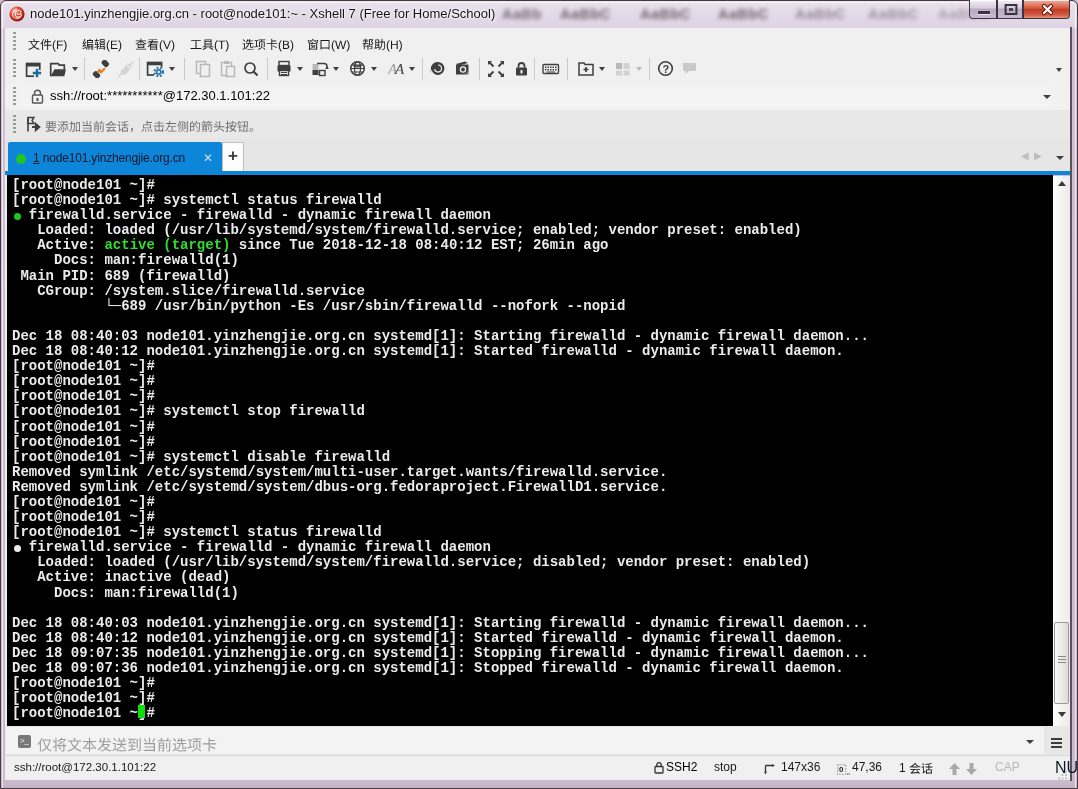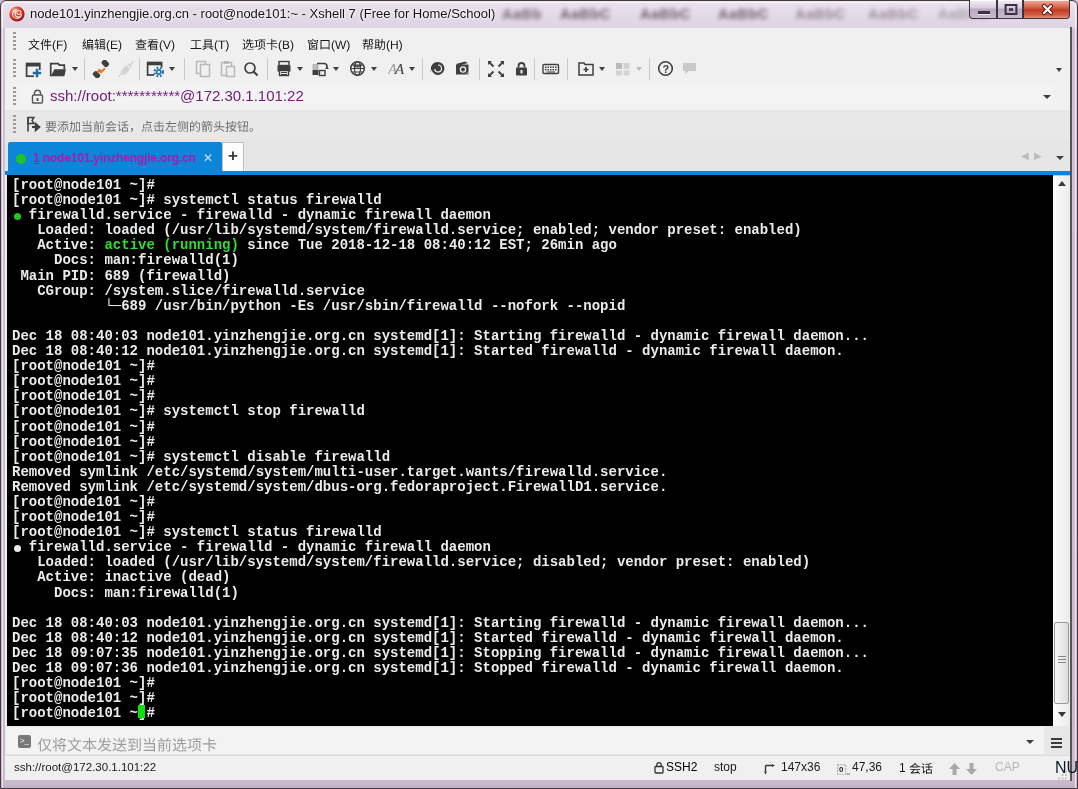--- a/index.html
+++ b/index.html
@@ -237,51 +237,51 @@
   </svg>
 <div class="ab" style="left:1056px;top:68px;width:0;height:0;border-left:3.5px solid transparent;border-right:3.5px solid transparent;border-top:4px solid #404040"></div>
 <div id="addrbar" class="ab bar"></div>
 <div class="ab" style="left:21px;top:85px;width:1030px;height:23px;background:#f3f3f3"></div>
 <div class="ab grip" style="left:13px;top:87px;height:19px"></div>
 <svg class="ab" style="left:31px;top:89px" width="13" height="15" viewBox="0 0 13 15">
     <rect x="1.5" y="6" width="10" height="8" rx="1" fill="none" stroke="#555" stroke-width="1.4"></rect>
     <path d="M3.5 6V4.2a3 3 0 0 1 6 0V6" fill="none" stroke="#555" stroke-width="1.4"></path>
     <rect x="5.5" y="9" width="2" height="3" fill="#555"></rect>
   </svg>
-<div class="ab" style="left:50px;top:83px;height:27px;line-height:26px;font-size:15px;color:#701a75">ssh://root:***********@172.30.1.101:22</div>
+<div class="ab" style="left:50px;top:83px;height:27px;line-height:26px;font-size:13px;color:#000000">ssh://root:***********@172.30.1.101:22</div>
 <div class="ab" style="left:1043px;top:95px;width:0;height:0;border-left:4px solid transparent;border-right:4px solid transparent;border-top:4.5px solid #404040"></div>
 <div id="infobar" class="ab bar"></div>
 <div class="ab grip" style="left:13px;top:115px;height:19px"></div>
 <svg class="ab" style="left:26px;top:116px" width="17" height="17" viewBox="0 0 17 17">
     <path d="M2 1.5h6l-2 3 2 3H2z" fill="none" stroke="#3f3f3f" stroke-width="1.4"></path>
     <path d="M2 1.5v14" stroke="#3f3f3f" stroke-width="1.6"></path>
     <path d="M6 11h6M9.8 8l3.5 3-3.5 3z" stroke="#3f3f3f" stroke-width="2" fill="#3f3f3f"></path>
   </svg>
 <div class="ab" style="left:45px;top:117px">
     <svg width="216.0" height="17.5" viewBox="0 0 216.0 17.5" style="display:block">
       <path d="M8.1 11.1C7.7 11.8 7.1 12.4 6.4 12.8C5.5 12.6 4.6 12.4 3.7 12.2C4.0 11.9 4.3 11.5 4.5 11.1ZM1.4 6.2V9.3H4.6C4.5 9.6 4.3 10.0 4.0 10.3H0.6V11.1H3.5C3.1 11.7 2.6 12.3 2.2 12.7C3.3 12.9 4.2 13.1 5.2 13.3C4.0 13.7 2.5 14.0 0.7 14.1C0.9 14.3 1.0 14.6 1.1 14.9C3.3 14.7 5.1 14.3 6.5 13.7C8.0 14.1 9.3 14.5 10.3 14.9L11.1 14.2C10.1 13.8 8.9 13.4 7.5 13.1C8.2 12.6 8.7 11.9 9.1 11.1H11.4V10.3H5.1C5.3 10.0 5.4 9.7 5.6 9.4L5.0 9.3H10.7V6.2H7.8V5.2H11.2V4.4H0.8V5.2H4.1V6.2ZM5.0 5.2H6.9V6.2H5.0ZM2.3 6.9H4.1V8.6H2.3ZM5.0 6.9H6.9V8.6H5.0ZM7.8 6.9H9.8V8.6H7.8Z M16.9 10.5C16.6 11.4 16.1 12.4 15.4 13.0L16.0 13.5C16.8 12.8 17.3 11.7 17.6 10.7ZM19.7 10.9C20.1 11.7 20.4 12.7 20.5 13.4L21.2 13.2C21.1 12.5 20.8 11.4 20.4 10.6ZM21.2 10.5C21.9 11.5 22.6 12.7 22.9 13.5L23.6 13.2C23.3 12.3 22.6 11.1 21.9 10.2ZM18.4 9.2V13.9C18.4 14.0 18.3 14.1 18.2 14.1C18.0 14.1 17.5 14.1 16.9 14.1C17.0 14.3 17.1 14.6 17.2 14.9C18.0 14.9 18.5 14.9 18.8 14.7C19.1 14.6 19.2 14.4 19.2 13.9V9.2ZM13.0 4.6C13.7 4.9 14.6 5.5 15.0 5.9L15.5 5.2C15.1 4.8 14.2 4.3 13.5 3.9ZM12.5 7.8C13.2 8.2 14.0 8.7 14.5 9.1L15.0 8.3C14.5 7.9 13.7 7.5 12.9 7.2ZM12.7 14.2 13.5 14.7C14.1 13.7 14.7 12.3 15.1 11.1L14.4 10.5C13.9 11.8 13.2 13.3 12.7 14.2ZM15.9 4.5V5.4H18.6C18.4 5.9 18.3 6.5 18.0 7.0H15.4V7.8H17.6C17.0 8.8 16.2 9.6 15.0 10.2C15.2 10.4 15.5 10.7 15.6 10.9C17.0 10.2 17.9 9.1 18.6 7.8H20.1C20.8 9.0 21.9 10.1 23.1 10.7C23.2 10.5 23.5 10.2 23.7 10.0C22.7 9.6 21.7 8.7 21.0 7.8H23.4V7.0H19.0C19.2 6.5 19.4 5.9 19.5 5.4H23.0V4.5Z M30.9 5.3V14.7H31.7V13.8H34.1V14.6H35.0V5.3ZM31.7 12.9V6.2H34.1V12.9ZM26.3 4.0 26.3 6.1H24.6V7.0H26.3C26.2 10.0 25.8 12.7 24.3 14.3C24.6 14.4 24.9 14.7 25.0 14.9C26.7 13.1 27.1 10.2 27.2 7.0H29.0C28.9 11.6 28.8 13.3 28.5 13.6C28.4 13.8 28.3 13.8 28.1 13.8C27.9 13.8 27.4 13.8 26.8 13.8C27.0 14.0 27.1 14.4 27.1 14.7C27.6 14.7 28.2 14.7 28.5 14.7C28.9 14.6 29.1 14.5 29.3 14.2C29.7 13.7 29.8 11.9 29.9 6.6C29.9 6.4 29.9 6.1 29.9 6.1H27.2L27.2 4.0Z M37.5 4.7C38.1 5.5 38.7 6.7 39.0 7.5L39.9 7.1C39.6 6.3 38.9 5.2 38.3 4.4ZM45.6 4.3C45.3 5.2 44.6 6.5 44.1 7.3L44.9 7.6C45.4 6.8 46.1 5.6 46.6 4.6ZM37.4 13.5V14.4H45.5V14.9H46.4V8.1H42.5V3.8H41.5V8.1H37.6V9.0H45.5V10.7H38.0V11.6H45.5V13.5Z M55.2 7.8V12.7H56.1V7.8ZM57.7 7.4V13.8C57.7 13.9 57.6 14.0 57.4 14.0C57.2 14.0 56.6 14.0 55.8 14.0C56.0 14.2 56.1 14.6 56.2 14.8C57.1 14.8 57.7 14.8 58.1 14.7C58.4 14.5 58.6 14.3 58.6 13.8V7.4ZM56.7 3.8C56.4 4.4 56.0 5.2 55.5 5.7H51.9L52.5 5.5C52.3 5.0 51.8 4.3 51.3 3.8L50.5 4.1C50.9 4.6 51.4 5.3 51.6 5.7H48.6V6.6H59.4V5.7H56.6C56.9 5.2 57.3 4.6 57.6 4.1ZM52.9 10.3V11.5H50.2V10.3ZM52.9 9.6H50.2V8.4H52.9ZM49.4 7.6V14.8H50.2V12.2H52.9V13.8C52.9 14.0 52.9 14.0 52.7 14.0C52.5 14.1 52.0 14.1 51.4 14.0C51.5 14.3 51.6 14.6 51.7 14.8C52.5 14.8 53.0 14.8 53.4 14.7C53.7 14.5 53.8 14.3 53.8 13.8V7.6Z M61.9 14.6C62.3 14.4 63.0 14.4 69.4 13.9C69.6 14.2 69.9 14.6 70.1 14.9L70.9 14.4C70.3 13.5 69.2 12.2 68.1 11.2L67.4 11.6C67.8 12.1 68.3 12.6 68.7 13.1L63.3 13.5C64.1 12.7 65.0 11.7 65.7 10.8H71.0V9.9H61.1V10.8H64.5C63.7 11.8 62.8 12.8 62.5 13.1C62.1 13.4 61.8 13.6 61.6 13.7C61.7 13.9 61.8 14.4 61.9 14.6ZM66.0 3.8C65.0 5.4 62.9 7.0 60.5 8.0C60.7 8.1 61.0 8.5 61.2 8.7C61.9 8.4 62.5 8.1 63.2 7.7V8.4H68.9V7.6H63.3C64.4 6.9 65.3 6.1 66.0 5.3C66.8 6.0 67.8 6.9 68.9 7.6C69.5 8.0 70.2 8.3 70.9 8.6C71.1 8.4 71.4 8.0 71.6 7.8C69.6 7.1 67.7 5.8 66.6 4.7L66.9 4.2Z M73.2 4.7C73.8 5.2 74.6 6.0 74.9 6.5L75.5 5.9C75.2 5.4 74.4 4.7 73.8 4.2ZM77.0 10.4V14.9H77.9V14.4H81.9V14.8H82.8V10.4H80.3V8.4H83.5V7.5H80.3V5.2C81.3 5.1 82.2 4.9 82.9 4.6L82.2 3.9C80.9 4.4 78.4 4.7 76.4 5.0C76.5 5.2 76.6 5.5 76.6 5.7C77.5 5.6 78.5 5.5 79.4 5.4V7.5H76.4V8.4H79.4V10.4ZM77.9 13.6V11.2H81.9V13.6ZM72.5 7.6V8.5H74.2V12.7C74.2 13.2 73.8 13.7 73.5 13.8C73.7 14.0 74.0 14.4 74.1 14.5C74.3 14.3 74.6 14.0 76.6 12.4C76.5 12.3 76.4 11.9 76.3 11.7L75.0 12.6V7.6Z M85.9 15.2C87.1 14.8 88.0 13.8 88.0 12.5C88.0 11.6 87.6 11.1 86.9 11.1C86.4 11.1 86.0 11.4 86.0 12.0C86.0 12.5 86.4 12.8 86.9 12.8L87.1 12.8C87.1 13.6 86.5 14.2 85.6 14.6Z M98.8 8.3H105.1V10.5H98.8ZM100.1 12.4C100.2 13.2 100.3 14.2 100.3 14.8L101.2 14.7C101.2 14.1 101.1 13.1 100.9 12.3ZM102.6 12.4C102.9 13.1 103.3 14.1 103.4 14.7L104.3 14.5C104.1 13.9 103.8 12.9 103.4 12.2ZM105.0 12.3C105.6 13.1 106.3 14.1 106.6 14.8L107.4 14.4C107.1 13.8 106.4 12.7 105.8 12.0ZM98.1 12.1C97.8 12.9 97.1 13.9 96.5 14.5L97.3 14.9C98.0 14.2 98.6 13.2 99.0 12.3ZM98.0 7.5V11.3H106.0V7.5H102.4V6.0H106.9V5.1H102.4V3.8H101.5V7.5Z M109.8 10.3V14.2H117.3V14.9H118.2V10.3H117.3V13.3H114.5V9.4H119.2V8.5H114.5V6.6H118.4V5.7H114.5V3.9H113.6V5.7H109.7V6.6H113.6V8.5H108.8V9.4H113.6V13.3H110.7V10.3Z M124.4 3.8C124.3 4.5 124.2 5.3 124.0 6.0H120.8V6.9H123.8C123.2 9.4 122.1 11.8 120.3 13.5C120.5 13.6 120.8 14.0 120.9 14.2C122.4 12.9 123.3 11.1 124.0 9.2V10.0H126.7V13.7H122.8V14.5H131.4V13.7H127.6V10.0H130.8V9.2H124.1C124.3 8.4 124.6 7.7 124.8 6.9H131.2V6.0H125.0C125.1 5.3 125.3 4.6 125.4 4.0Z M137.7 12.7C138.3 13.4 139.0 14.2 139.3 14.8L139.9 14.3C139.6 13.8 138.9 13.0 138.3 12.4ZM135.5 4.6V12.1H136.2V5.3H138.8V12.1H139.6V4.6ZM142.3 3.9V13.8C142.3 14.0 142.2 14.1 142.1 14.1C141.9 14.1 141.4 14.1 140.8 14.1C141.0 14.3 141.1 14.6 141.1 14.8C141.9 14.8 142.4 14.8 142.7 14.7C143.0 14.6 143.1 14.3 143.1 13.8V3.9ZM140.5 5.0V12.2H141.3V5.0ZM137.2 6.1V10.2C137.2 11.6 137.0 13.2 135.1 14.4C135.3 14.5 135.5 14.7 135.6 14.9C137.6 13.7 137.9 11.8 137.9 10.2V6.1ZM134.4 3.9C134.0 5.7 133.2 7.5 132.3 8.8C132.5 9.0 132.7 9.4 132.8 9.6C133.1 9.2 133.4 8.7 133.7 8.1V14.8H134.4V6.4C134.7 5.6 135.0 4.8 135.2 4.0Z M150.6 8.8C151.3 9.7 152.1 10.9 152.5 11.7L153.2 11.2C152.8 10.5 152.0 9.3 151.3 8.4ZM146.9 3.8C146.8 4.4 146.6 5.2 146.4 5.8H145.0V14.6H145.9V13.6H149.2V5.8H147.2C147.4 5.3 147.6 4.6 147.9 4.0ZM145.9 6.6H148.4V9.1H145.9ZM145.9 12.8V9.9H148.4V12.8ZM151.2 3.8C150.8 5.4 150.1 7.1 149.3 8.2C149.5 8.3 149.9 8.5 150.1 8.7C150.5 8.1 150.9 7.4 151.2 6.6H154.3C154.1 11.4 153.9 13.2 153.6 13.6C153.4 13.8 153.3 13.8 153.0 13.8C152.8 13.8 152.0 13.8 151.2 13.8C151.4 14.0 151.5 14.4 151.5 14.6C152.2 14.7 152.9 14.7 153.3 14.7C153.8 14.6 154.0 14.5 154.3 14.1C154.8 13.6 155.0 11.7 155.1 6.2C155.1 6.1 155.1 5.7 155.1 5.7H151.5C151.7 5.2 151.9 4.6 152.0 4.0Z M163.2 9.4V13.1H164.0V9.4ZM165.7 9.0V13.8C165.7 13.9 165.6 14.0 165.4 14.0C165.3 14.0 164.6 14.0 163.9 14.0C164.0 14.2 164.2 14.6 164.3 14.8C165.1 14.8 165.7 14.8 166.1 14.7C166.5 14.5 166.6 14.3 166.6 13.8V9.0ZM164.1 6.5C163.9 6.8 163.6 7.3 163.3 7.6H160.5C160.3 7.3 159.9 6.8 159.6 6.5L158.8 6.8C159.0 7.0 159.3 7.4 159.5 7.6H156.6V8.4H167.4V7.6H164.3C164.6 7.4 164.8 7.1 165.0 6.8ZM160.9 9.8V10.7H158.4V9.8ZM157.5 9.1V14.8H158.4V12.9H160.9V13.8C160.9 14.0 160.9 14.0 160.7 14.0C160.6 14.0 160.2 14.0 159.6 14.0C159.8 14.2 159.9 14.6 159.9 14.8C160.6 14.8 161.1 14.8 161.4 14.7C161.7 14.5 161.8 14.3 161.8 13.8V9.1ZM158.4 11.3H160.9V12.3H158.4ZM158.5 3.7C158.1 4.7 157.4 5.7 156.6 6.3C156.8 6.4 157.2 6.7 157.3 6.8C157.7 6.5 158.1 6.0 158.5 5.5H159.3C159.5 5.9 159.7 6.3 159.8 6.6L160.6 6.3C160.5 6.1 160.4 5.8 160.2 5.5H161.9V4.7H159.0C159.1 4.4 159.2 4.2 159.3 4.0ZM163.1 3.7C162.8 4.7 162.2 5.6 161.5 6.2C161.7 6.3 162.1 6.5 162.3 6.7C162.6 6.4 162.9 5.9 163.2 5.5H164.3C164.6 5.9 164.9 6.4 165.0 6.7L165.8 6.3C165.7 6.1 165.5 5.8 165.3 5.5H167.3V4.7H163.7C163.8 4.4 163.9 4.2 164.0 3.9Z M174.4 11.9C176.1 12.7 177.7 13.8 178.7 14.7L179.3 14.0C178.3 13.1 176.6 12.1 174.9 11.3ZM170.3 5.0C171.3 5.4 172.5 6.0 173.0 6.5L173.6 5.8C173.0 5.3 171.8 4.7 170.8 4.4ZM169.2 7.2C170.2 7.6 171.4 8.3 171.9 8.7L172.5 8.0C171.9 7.5 170.7 6.9 169.8 6.6ZM168.7 9.3V10.2H173.8C173.1 12.0 171.8 13.3 168.7 14.1C168.9 14.3 169.1 14.6 169.2 14.8C172.6 14.0 174.1 12.4 174.8 10.2H179.4V9.3H175.0C175.3 7.8 175.3 6.0 175.3 4.0H174.3C174.3 6.0 174.4 7.8 174.0 9.3Z M189.3 9.4C189.1 10.5 188.7 11.4 188.1 12.1C187.5 11.8 186.8 11.4 186.2 11.1C186.5 10.6 186.7 10.0 187.0 9.4ZM185.0 11.4C185.8 11.8 186.6 12.3 187.5 12.7C186.7 13.4 185.6 13.8 184.3 14.1C184.5 14.3 184.7 14.7 184.7 14.9C186.2 14.5 187.4 14.0 188.3 13.2C189.3 13.8 190.2 14.4 190.8 14.9L191.4 14.2C190.8 13.7 189.9 13.1 188.9 12.6C189.5 11.7 190.0 10.7 190.2 9.4H191.5V8.6H187.3C187.6 8.0 187.8 7.4 188.0 6.8L187.0 6.7C186.9 7.2 186.6 7.9 186.4 8.6H184.3V9.4H186.0C185.7 10.1 185.3 10.8 185.0 11.4ZM184.6 5.4V7.7H185.4V6.2H190.5V7.7H191.3V5.4H188.5C188.4 4.9 188.2 4.3 188.0 3.8L187.1 3.9C187.3 4.4 187.4 4.9 187.6 5.4ZM182.1 3.8V6.3H180.5V7.1H182.1V10.1L180.4 10.6L180.6 11.5L182.1 11.0V13.8C182.1 14.0 182.1 14.1 181.9 14.1C181.7 14.1 181.2 14.1 180.7 14.1C180.8 14.3 180.9 14.7 181.0 14.9C181.8 14.9 182.3 14.9 182.6 14.7C182.9 14.6 183.0 14.3 183.0 13.8V10.7L184.5 10.2L184.4 9.4L183.0 9.8V7.1H184.3V6.3H183.0V3.8Z M202.1 5.3C202.0 6.3 201.9 7.5 201.8 8.6H199.8C199.9 7.5 200.0 6.3 200.1 5.3ZM196.3 13.7V14.5H203.5V13.7H202.3C202.5 11.2 202.8 7.3 203.0 4.5H202.5L197.1 4.4V5.3H199.2C199.1 6.3 199.0 7.5 198.9 8.6H197.2V9.5H198.8C198.6 11.0 198.4 12.5 198.2 13.7ZM201.8 9.5C201.6 11.0 201.5 12.5 201.3 13.7H199.1C199.3 12.5 199.5 11.0 199.7 9.5ZM193.9 3.8C193.6 5.1 193.0 6.2 192.3 7.0C192.5 7.2 192.7 7.7 192.8 7.8C193.2 7.4 193.6 6.7 193.9 6.1H196.8V5.2H194.3C194.5 4.8 194.6 4.5 194.7 4.1ZM192.6 9.8V10.6H194.4V13.0C194.4 13.6 193.9 14.0 193.7 14.2C193.9 14.3 194.1 14.6 194.2 14.8C194.4 14.6 194.7 14.4 196.8 13.1C196.7 12.9 196.6 12.6 196.6 12.3L195.2 13.1V10.6H196.9V9.8H195.2V8.2H196.5V7.4H193.2V8.2H194.4V9.8Z M206.3 11.0C205.3 11.0 204.5 11.8 204.5 12.8C204.5 13.8 205.3 14.7 206.3 14.7C207.3 14.7 208.2 13.8 208.2 12.8C208.2 11.8 207.3 11.0 206.3 11.0ZM206.3 14.0C205.7 14.0 205.1 13.5 205.1 12.8C205.1 12.2 205.7 11.6 206.3 11.6C207.0 11.6 207.6 12.2 207.6 12.8C207.6 13.5 207.0 14.0 206.3 14.0Z" fill="#6e6e6e"></path>
     </svg>
   </div>
 <div id="tabband" class="ab bar"></div>
 <div class="ab" style="left:8px;top:142px;width:214px;height:29px;background:#0d86da;border-radius:2px 2px 0 0"></div>
 <div class="ab" style="left:16px;top:154px;width:10px;height:10px;border-radius:50%;background:#1fc522"></div>
-<div class="ab" style="left:33px;top:146px;height:25px;line-height:25px;font-size:12px;letter-spacing:-0.17px;font-weight:bold;color:#a21caf"><span style="text-decoration:underline">1</span> node101.yinzhengjie.org.cn</div>
+<div class="ab" style="left:33px;top:146px;height:25px;line-height:25px;font-size:12px;letter-spacing:-0.17px;font-weight:normal;color:#0f172a"><span style="text-decoration:underline">1</span> node101.yinzhengjie.org.cn</div>
 <div class="ab" style="left:203px;top:146px;height:25px;line-height:25px;font-size:12px;color:#cfe0f2">✕</div>
 <div class="ab" style="left:222px;top:142px;width:22px;height:29px;background:#fcfcfc;border:1px solid #c0c0c0;border-bottom:none"></div>
 <div class="ab" style="left:222px;top:142px;width:22px;height:29px;line-height:28px;text-align:center;font-size:17px;font-weight:bold;color:#3a3a3a">+</div>
 <div class="ab tnav" style="left:1021px">◀</div>
 <div class="ab tnav" style="left:1034px">▶</div>
 <div class="ab" style="left:1056px;top:156px;width:0;height:0;border-left:4px solid transparent;border-right:4px solid transparent;border-top:4.5px solid #404040"></div>
 <div id="bluestrip" class="ab bar"></div>
 <div id="termblack" class="ab"></div>
 <pre class="ab">[root@node101 ~]#
 [root@node101 ~]# systemctl status firewalld
   firewalld.service - firewalld - dynamic firewall daemon
    Loaded: loaded (/usr/lib/systemd/system/firewalld.service; enabled; vendor preset: enabled)
-   Active: <b>active (running)</b> since Tue 2018-12-18 08:40:12 EST; 26min ago
+   Active: <b>active (target)</b> since Tue 2018-12-18 08:40:12 EST; 26min ago
      Docs: man:firewalld(1)
  Main PID: 689 (firewalld)
    CGroup: /system.slice/firewalld.service
            └─689 /usr/bin/python -Es /usr/sbin/firewalld --nofork --nopid
 
 Dec 18 08:40:03 node101.yinzhengjie.org.cn systemd[1]: Starting firewalld - dynamic firewall daemon...
 Dec 18 08:40:12 node101.yinzhengjie.org.cn systemd[1]: Started firewalld - dynamic firewall daemon.
 [root@node101 ~]#
 [root@node101 ~]#
 [root@node101 ~]#

